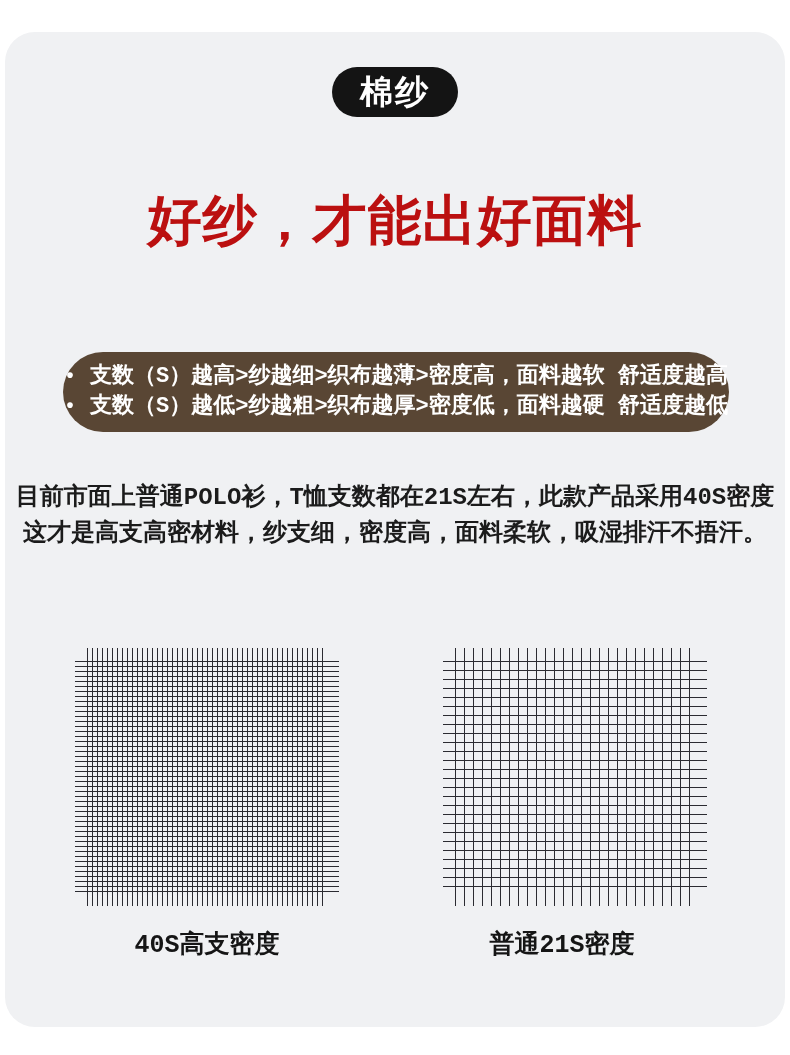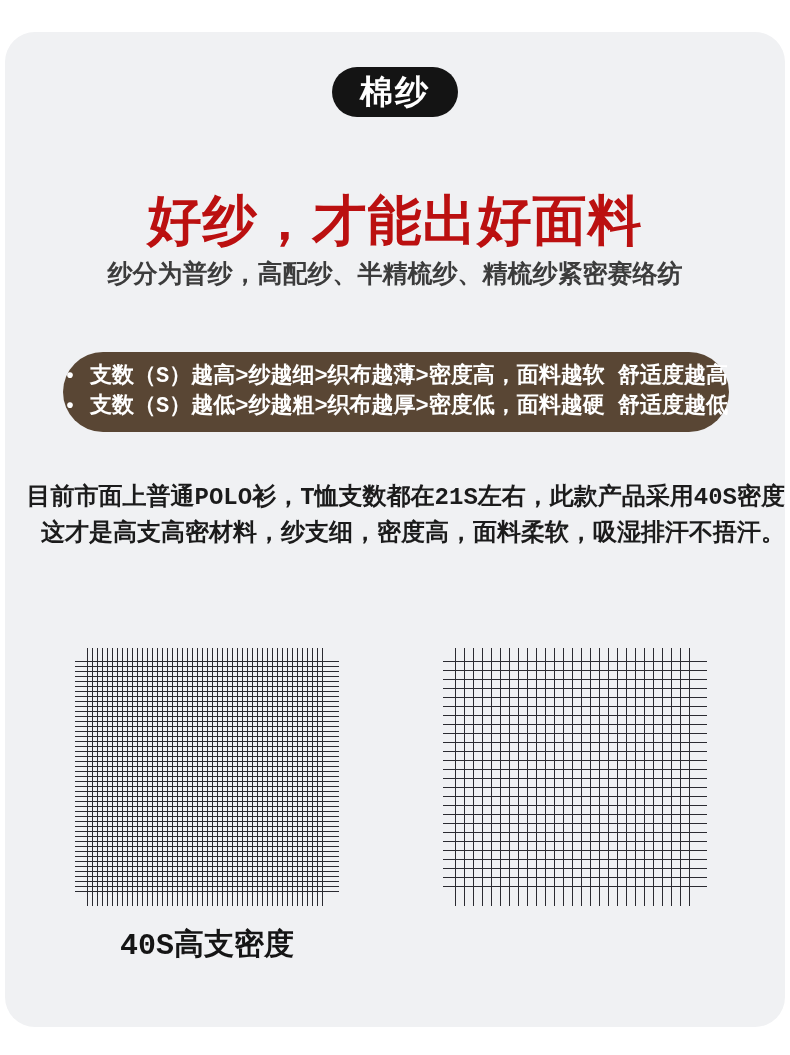--- a/index.html
+++ b/index.html
@@ -85,21 +85,21 @@
   }
   .bullet-dot {
     font-size: 20px;
     line-height: 26px;
   }
 
   .paragraph {
     position: absolute;
     top: 448px; left: 0;
     width: 100%;
-    text-align: right;
+    text-align: center;
     color: #1B1B1B;
     font-size: 24px;
     font-weight: 700;
     line-height: 36px;
   }
 
   .mesh {
     position: absolute;
     top: 616px;
     width: 264px; height: 258px;
@@ -133,40 +133,39 @@
     background: repeating-linear-gradient(to bottom,
       #2B2B31 0, #2B2B31 1px, transparent 1px, transparent 9px);
   }
 
   .mesh-label {
     position: absolute;
     top: 900px;
     width: 264px;
     text-align: center;
     color: #151515;
-    font-size: 30px;
+    font-size: 25px;
     font-weight: 700;
     line-height: 28px;
   }
   .mesh-label-left  { left: 70px; }
   .mesh-label-right { left: 425px; }
 </style>
 </head>
 <body>
 
 <div class="page">
   <div class="card">
 
     <div class="badge">
       <span>棉纱</span>
     </div>
 
     <div class="heading">好纱，才能出好面料</div>
 
-    <div class="subheading">纱分为普纱，高配纱、半精梳纱、精梳纱紧密赛络纺</div>
 
     <div class="bullet-box">
       <div class="bullet-line">
         <span class="bullet-dot">•</span>
         <span>支数（S）越高&gt;纱越细&gt;织布越薄&gt;密度高，面料越软 舒适度越高</span>
       </div>
       <div class="bullet-line">
         <span class="bullet-dot">•</span>
         <span>支数（S）越低&gt;纱越粗&gt;织布越厚&gt;密度低，面料越硬 舒适度越低</span>
       </div>
@@ -182,15 +181,16 @@
       <div class="hlines"></div>
     </div>
 
     <div class="mesh mesh-right">
       <div class="vlines"></div>
       <div class="hlines"></div>
     </div>
 
     <div class="mesh-label mesh-label-left">40S高支密度</div>
 
+    <div class="mesh-label mesh-label-right">普通21S密度</div>
 
   </div>
 </div>
 
 </body></html>

